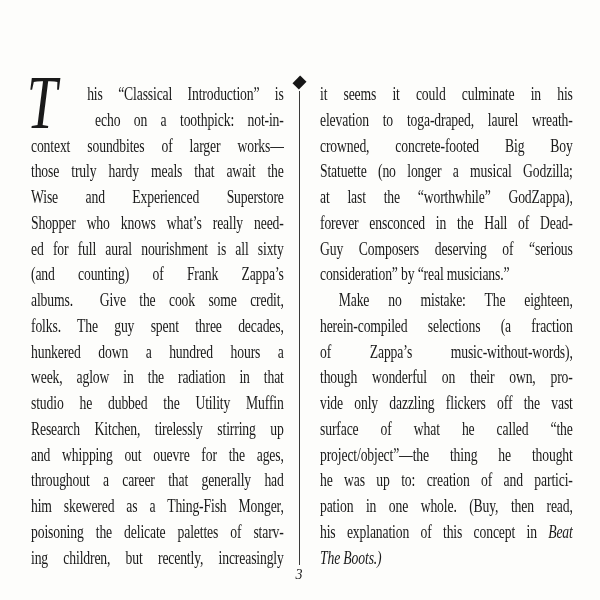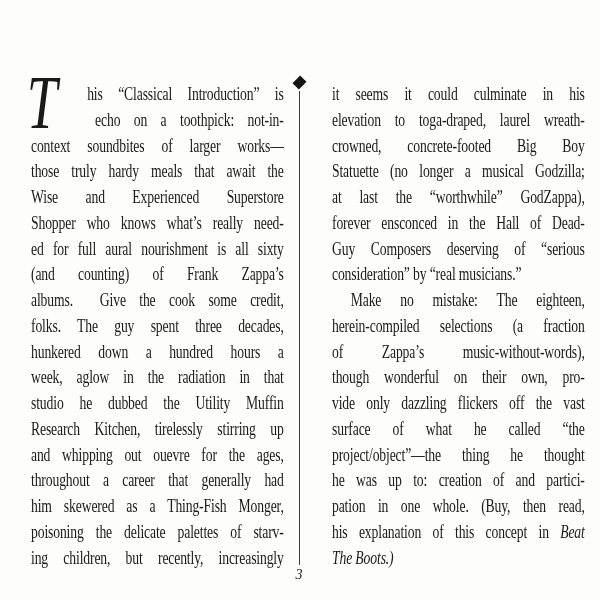--- a/index.html
+++ b/index.html
@@ -21,21 +21,21 @@
     background: var(--page-background);
     overflow: hidden;
   }
   .col {
     position: absolute;
     top: 81px;
     width: 254px;
     height: 495px;
   }
   .col-left  { left: 31px; }
-  .col-right { left: 332px; }
+  .col-right { left: 320px; }
   .col-inner {
     position: relative;
     width: 351px;
     transform: scaleX(0.72);
     transform-origin: 0 0;
     font-size: 19px;
     line-height: 25.75px;
     letter-spacing: -0.2px;
     color: var(--text-color);
   }

